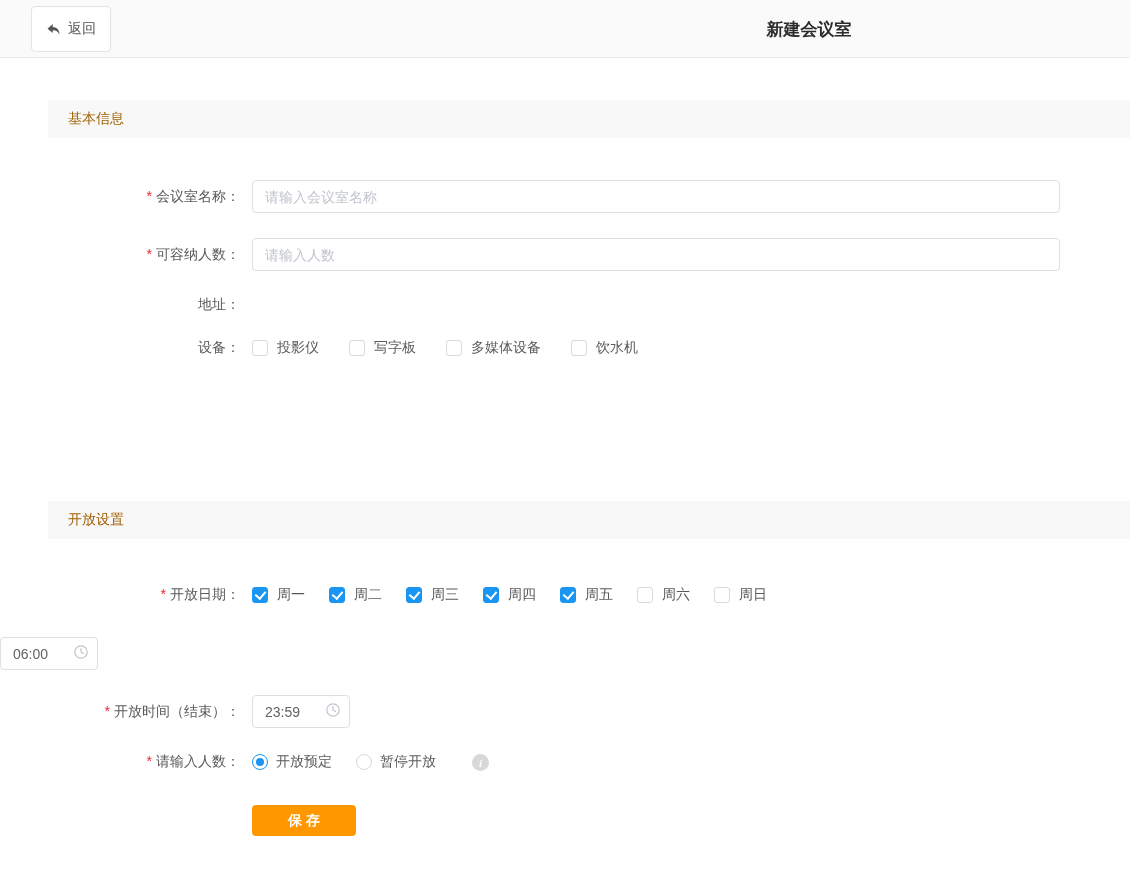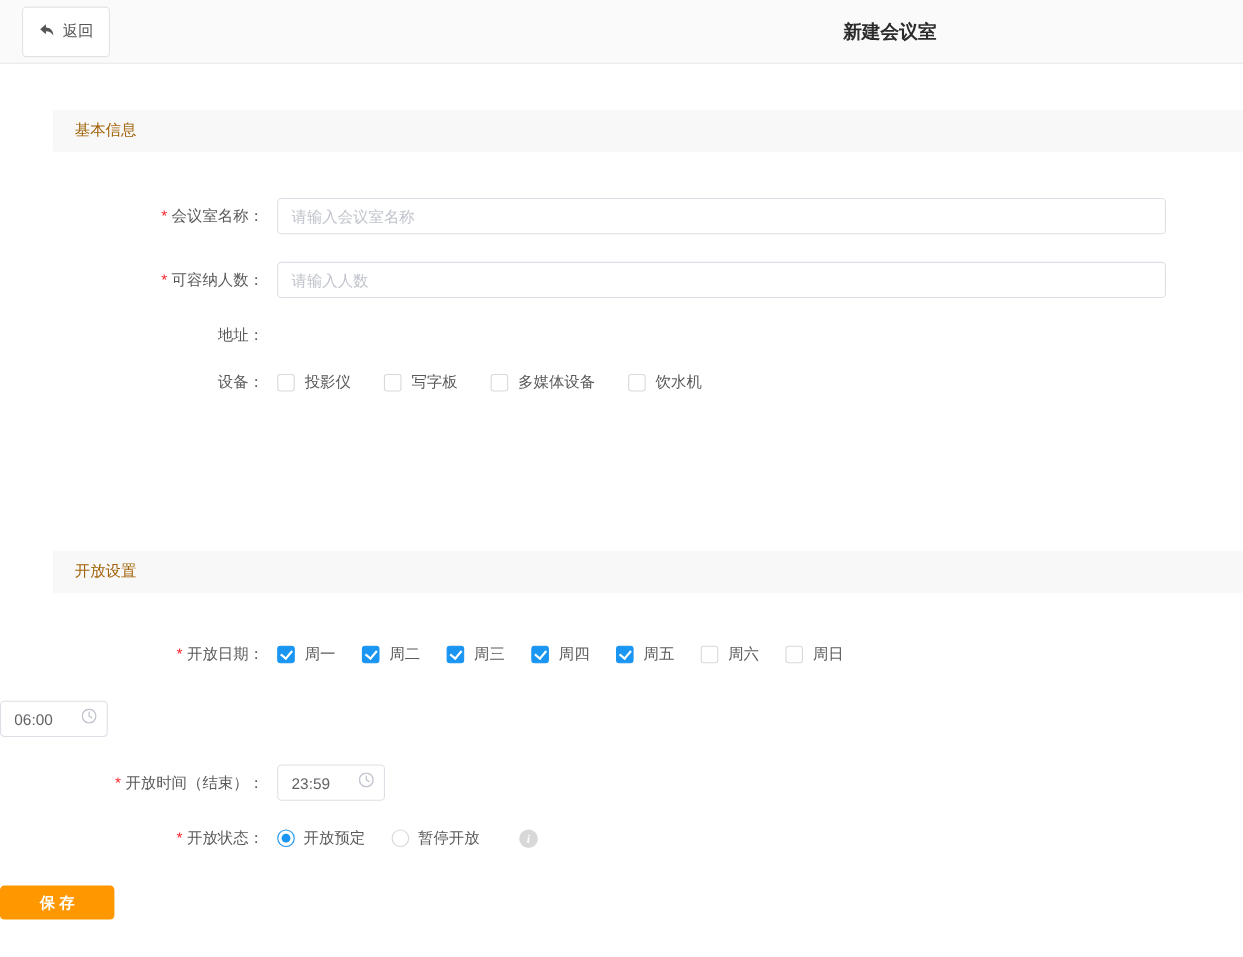--- a/index.html
+++ b/index.html
@@ -10,24 +10,25 @@
     color:#555; overflow:hidden;
   }
 
   
   .topbar {
     position:relative; height:58px; background:#fafafa;
     border-bottom:1px solid #e8e8e8;
     display:flex; align-items:center; padding-left:20px;
   }
   .back-btn {
-    display:inline-flex; align-items:flex-start; gap:7px;
+    display:inline-flex; align-items:center; gap:7px;
     background:#fff; border:1px solid #e3e3e3; border-radius:4px;
     padding:13px 14px; font-size:14px; color:#555; cursor:pointer;
     font-family:inherit;
+    margin-left:11px;
   }
   .back-btn svg { display:block; }
   .page-title {
     position:absolute; left:809px; top:50%;
     transform:translate(-50%,-50%);
     font-size:17px; font-weight:bold; color:#2b2b2b;
   }
 
   
   .section-bar {
@@ -110,21 +111,21 @@
 
   .info-icon {
     width:17px; height:17px; border-radius:50%; background:#d8d8d8;
     color:#fff; font-size:11px; font-style:italic; font-weight:bold;
     display:inline-flex; align-items:center; justify-content:center;
     margin-left:12px; cursor:pointer;
     font-family:"Liberation Serif","DejaVu Serif",serif;
   }
 
   .save-btn {
-    display:block; margin-top:34px;
+    display:block; margin-left:252px; margin-top:34px;
     width:104px; height:31px;
     background:#ff9800; color:#fff; border:none; border-radius:4px;
     font-size:14px; font-weight:bold; cursor:pointer; font-family:inherit;
   }
 </style>
 </head>
 <body>
 
 <div class="topbar">
   <button class="back-btn">
@@ -254,21 +255,21 @@
         <svg width="14" height="14" viewBox="0 0 14 14">
           <circle cx="7" cy="7" r="6.2" fill="none" stroke="#c0c4cc" stroke-width="1.2"></circle>
           <path d="M7 3.5 L7 7 L9.5 8.5" fill="none" stroke="#c0c4cc" stroke-width="1.2" stroke-linecap="round"></path>
         </svg>
       </span>
     </div>
   </div>
 
   <div class="form-row status">
     <div class="form-label">
-      <span class="req">*</span><span>开放状态：</span>
+      <span class="req">*</span><span>请输入人数：</span>
     </div>
     <div class="check-group">
       <label class="radio-item">
         <span class="radio checked"></span>
         <span>开放预定</span>
       </label>
       <label class="radio-item">
         <span class="radio"></span>
         <span>暂停开放</span>
       </label>

